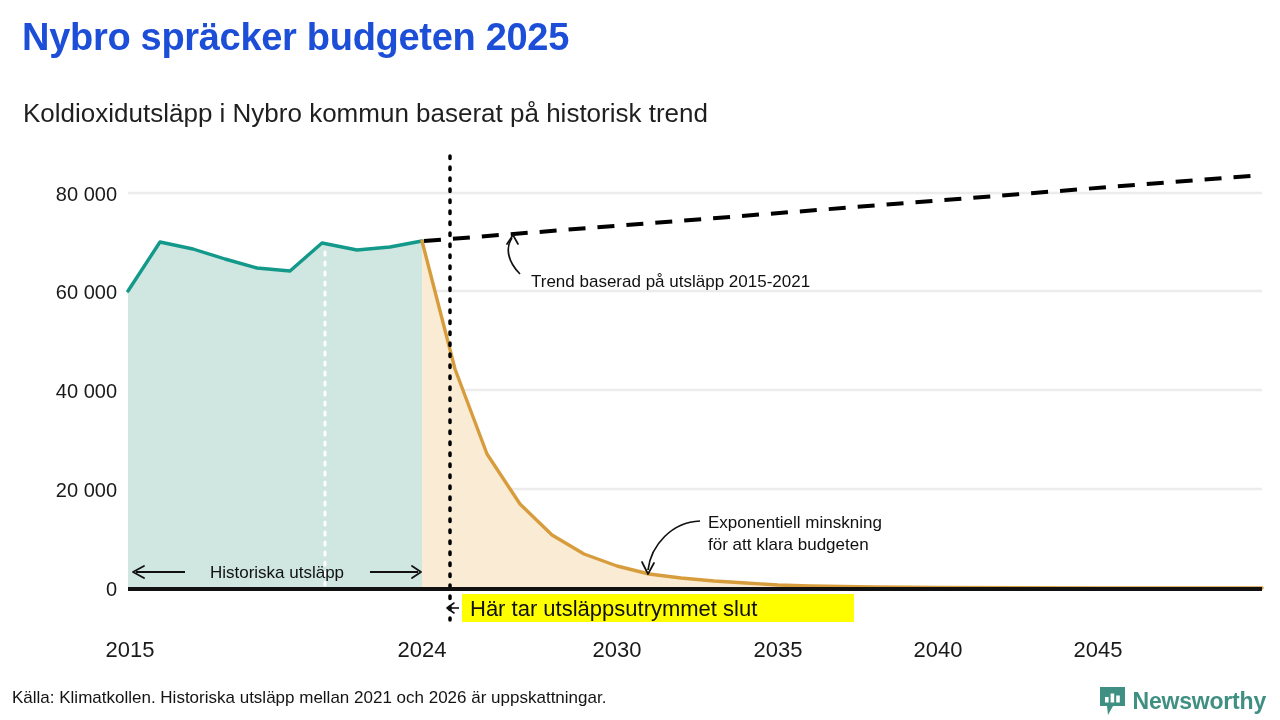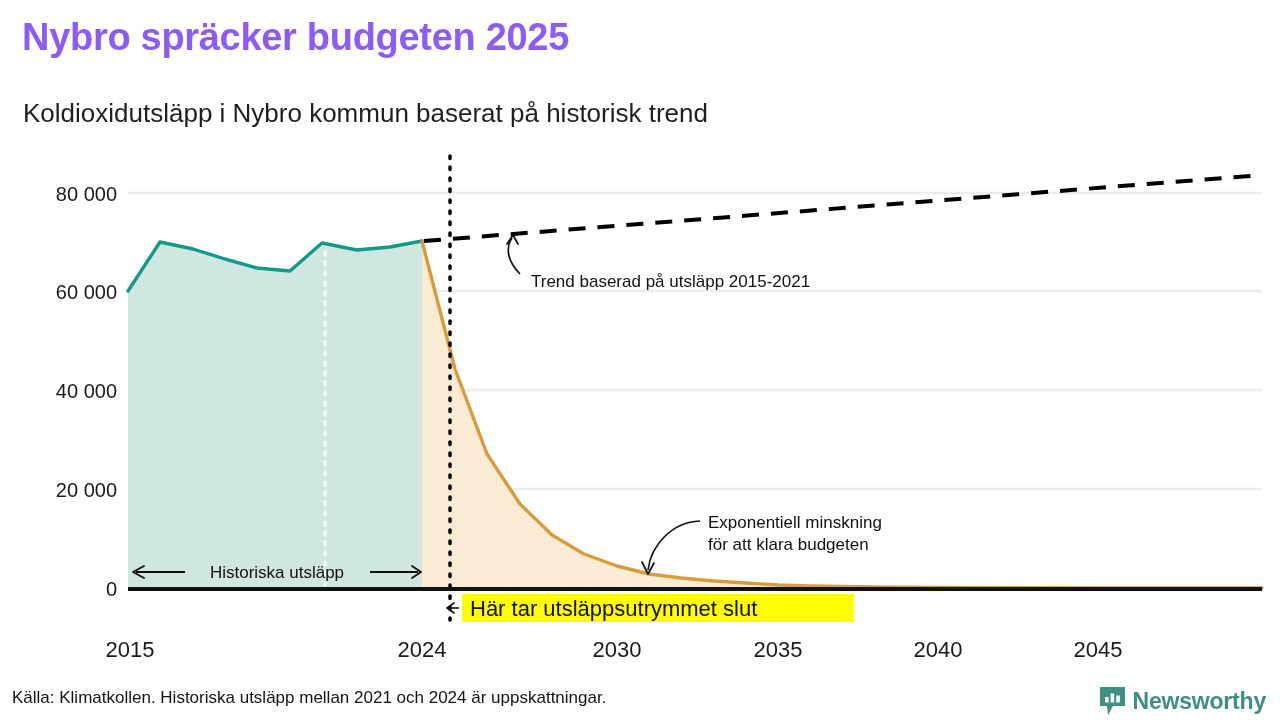--- a/index.html
+++ b/index.html
@@ -9,21 +9,21 @@
     font-family:"Liberation Sans", sans-serif;
     color:#1a1a1a;
     overflow:hidden;
     position:relative;
   }
   .page{position:relative;width:1280px;height:720px;}
 
   #chart-title{
     position:absolute;left:22px;top:16px;
     font-size:38px;font-weight:bold;letter-spacing:-0.3px;
-    color:#8b5cf6;white-space:nowrap;
+    color:#1d4ed8;white-space:nowrap;
   }
   #chart-subtitle{
     position:absolute;left:23px;top:98px;
     font-size:26px;font-weight:normal;color:#1f1f1f;white-space:nowrap;
   }
 
   #plot{
     position:absolute;left:0;top:0;width:1280px;height:720px;
   }
   svg{display:block;}
@@ -142,21 +142,21 @@
       <text class="xtick" x="130" y="657">2015</text>
       <text class="xtick" x="422" y="657">2024</text>
       <text class="xtick" x="617" y="657">2030</text>
       <text class="xtick" x="778" y="657">2035</text>
       <text class="xtick" x="938" y="657">2040</text>
       <text class="xtick" x="1098" y="657">2045</text>
     </g>
 
   </svg>
 
-  <div id="footer-note">Källa: Klimatkollen. Historiska utsläpp mellan 2021 och 2024 är uppskattningar.</div>
+  <div id="footer-note">Källa: Klimatkollen. Historiska utsläpp mellan 2021 och 2026 är uppskattningar.</div>
 
   <div id="logo">
     <svg width="27" height="30" viewBox="0 0 27 30">
       <path d="M1,1 H26 V20 H14 L9,29 L8,20 H1 Z" fill="#3f8f82"></path>
       <rect x="6" y="11" width="3.6" height="5.5" fill="#ffffff"></rect>
       <rect x="11.6" y="7.5" width="3.6" height="9" fill="#ffffff"></rect>
       <rect x="17.2" y="9.5" width="3.6" height="7" fill="#ffffff"></rect>
     </svg>
     <span id="logo-text">Newsworthy</span>
   </div>

